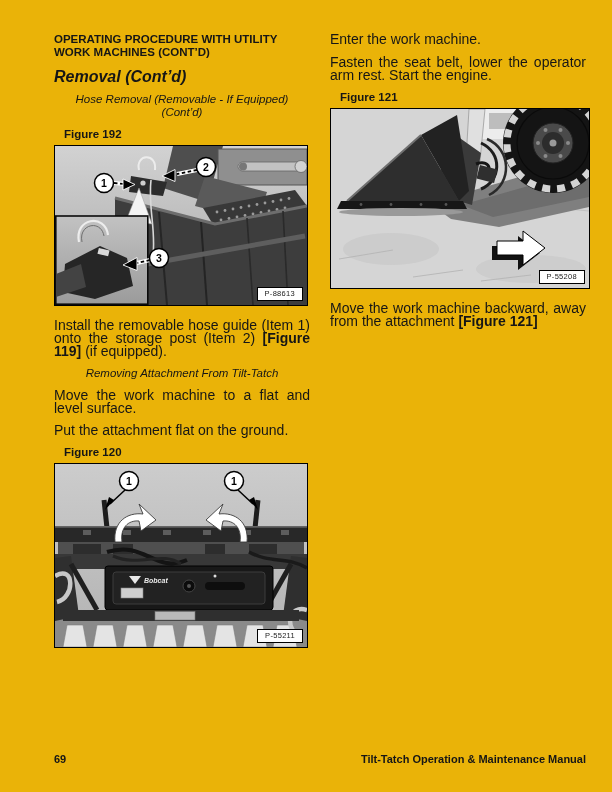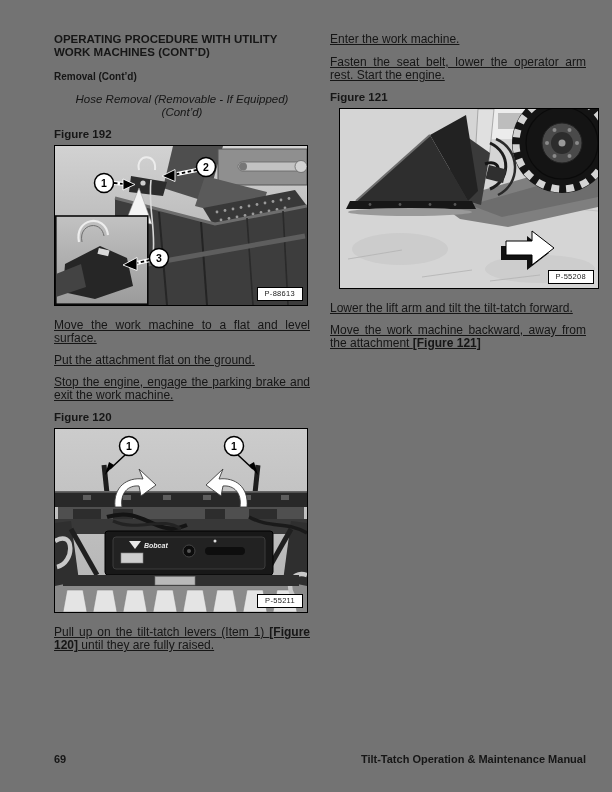--- a/index.html
+++ b/index.html
@@ -1,34 +1,34 @@
 <!DOCTYPE html>
 <html><head>
 <meta charset="utf-8">
 <style>
   html,body { margin:0; padding:0; background:#ffffff; }
   .page {
-    position:relative; width:612px; height:792px; background:#737373;
+    position:relative; width:612px; height:792px; background:#eab308;
     font-family:"Liberation Sans", sans-serif; color:#161616; overflow:hidden;
   }
   .col { position:absolute; top:33px; width:256px; }
   .col-left  { left:54px; }
   .col-right { left:330px; }
 
   .h-main  { font-size:11.5px; font-weight:bold; line-height:13px; margin:0 0 11px 0; }
-  .h-sub   { font-size:10px; font-weight:bold; line-height:13px; margin:8px 0 10px 0; }
+  .h-sub   { font-size:16px; font-weight:bold; line-height:13px; margin:8px 0 10px 0;font-style:italic; }
   .h-ital  { font-size:11.5px; font-style:italic; line-height:13px; margin:0 0 9px 0;text-align:center; }
-  .figcap  { font-size:11.5px; font-weight:bold; line-height:13px; margin:0 0 4px 0; }
-  .para    { font-size:12px; line-height:13px; text-align:justify; margin:0 0 9px 0;text-decoration:underline; }
+  .figcap  { font-size:11.5px; font-weight:bold; line-height:13px; margin:0 0 4px 10px; }
+  .para    { font-size:14px; line-height:13px; text-align:justify; margin:0 0 9px 0; }
   .para .b { font-weight:bold; }
 
   .figure { position:relative; border:1px solid #000; margin:0 0 13px 0; background:#c4c4c4; }
   .figure svg { display:block; }
   .fig-small { width:252px; }
-  .fig-wide  { width:258px;margin-left:9px; }
+  .fig-wide  { width:258px; }
 
   .photo-id {
     position:absolute; right:4px; bottom:4px; background:#fff; border:1px solid #000;
     font-size:7.5px; line-height:1; padding:2.5px 7px; color:#222; letter-spacing:.3px;
   }
   svg text.callout-num {
     font-family:"Liberation Sans", sans-serif; font-size:10.5px; font-weight:bold; fill:#000;
   }
   svg text.brand {
     font-family:"Liberation Sans", sans-serif; font-size:7px; font-weight:bold;
@@ -136,23 +136,24 @@
           <text class="callout-num" x="49" y="37" text-anchor="middle" dominant-baseline="central">1</text>
           <circle cx="151" cy="21" r="9.5" fill="#fff" stroke="#000" stroke-width="1.5"></circle>
           <text class="callout-num" x="151" y="21" text-anchor="middle" dominant-baseline="central">2</text>
           <circle cx="104" cy="112" r="9.5" fill="#fff" stroke="#000" stroke-width="1.5"></circle>
           <text class="callout-num" x="104" y="112" text-anchor="middle" dominant-baseline="central">3</text>
         </g>
       </svg>
       <div class="photo-id">P-88613</div>
     </div>
 
+    <p class="para"><span>Install the removable hose guide (Item 1) onto the storage post (Item 2) </span><span class="b">[Figure 119]</span><span> (if equipped).</span></p>
+    <div class="h-ital">Removing Attachment From Tilt-Tatch</div>
     <p class="para">Move the work machine to a flat and level surface.</p>
     <p class="para">Put the attachment flat on the ground.</p>
-    <p class="para">Stop the engine, engage the parking brake and exit the work machine.</p>
     <div class="figcap">Figure 120</div>
 
     <div class="figure fig-small">
       <svg width="252" height="183" viewBox="0 0 252 183">
         <defs>
           <linearGradient id="sky120" x1="0" y1="0" x2="0" y2="1">
             <stop offset="0" stop-color="#cccccc"></stop>
               <stop offset="1" stop-color="#b2b2b2"></stop>
           </linearGradient>
         </defs>
@@ -241,21 +242,20 @@
         <g>
           <circle cx="74" cy="17" r="9.5" fill="#fff" stroke="#000" stroke-width="1.5"></circle>
           <text class="callout-num" x="74" y="17" text-anchor="middle" dominant-baseline="central">1</text>
           <circle cx="179" cy="17" r="9.5" fill="#fff" stroke="#000" stroke-width="1.5"></circle>
           <text class="callout-num" x="179" y="17" text-anchor="middle" dominant-baseline="central">1</text>
         </g>
       </svg>
       <div class="photo-id">P-55211</div>
     </div>
 
-    <p class="para"><span>Pull up on the tilt-tatch levers (Item 1) </span><span class="b">[Figure 120]</span><span> until they are fully raised.</span></p>
   </div>
 
   <div class="col col-right">
     <p class="para" style="margin-bottom:10px">Enter the work machine.</p>
     <p class="para">Fasten the seat belt, lower the operator arm rest. Start the engine.</p>
     <div class="figcap">Figure 121</div>
 
     <div class="figure fig-wide">
       <svg width="258" height="179" viewBox="0 0 258 179">
         <rect x="0" y="0" width="258" height="179" fill="#d5d5d5"></rect>
@@ -305,21 +305,20 @@
         </g>
 
         <g>
           <polygon points="161,137 187,137 187,127 209,144 187,161 187,151 161,151" fill="#111111"></polygon>
           <polygon points="166,132 192,132 192,122 214,139 192,156 192,146 166,146" fill="#ffffff" stroke="#000" stroke-width="1"></polygon>
         </g>
       </svg>
       <div class="photo-id">P-55208</div>
     </div>
 
-    <p class="para">Lower the lift arm and tilt the tilt-tatch forward.</p>
     <p class="para"><span>Move the work machine backward, away from the attachment </span><span class="b">[Figure 121]</span></p>
   </div>
 
   <div class="footer">
     <div class="pgnum">69</div>
     <div class="ftitle">Tilt-Tatch Operation &amp; Maintenance Manual</div>
   </div>
 
 </div>
 

